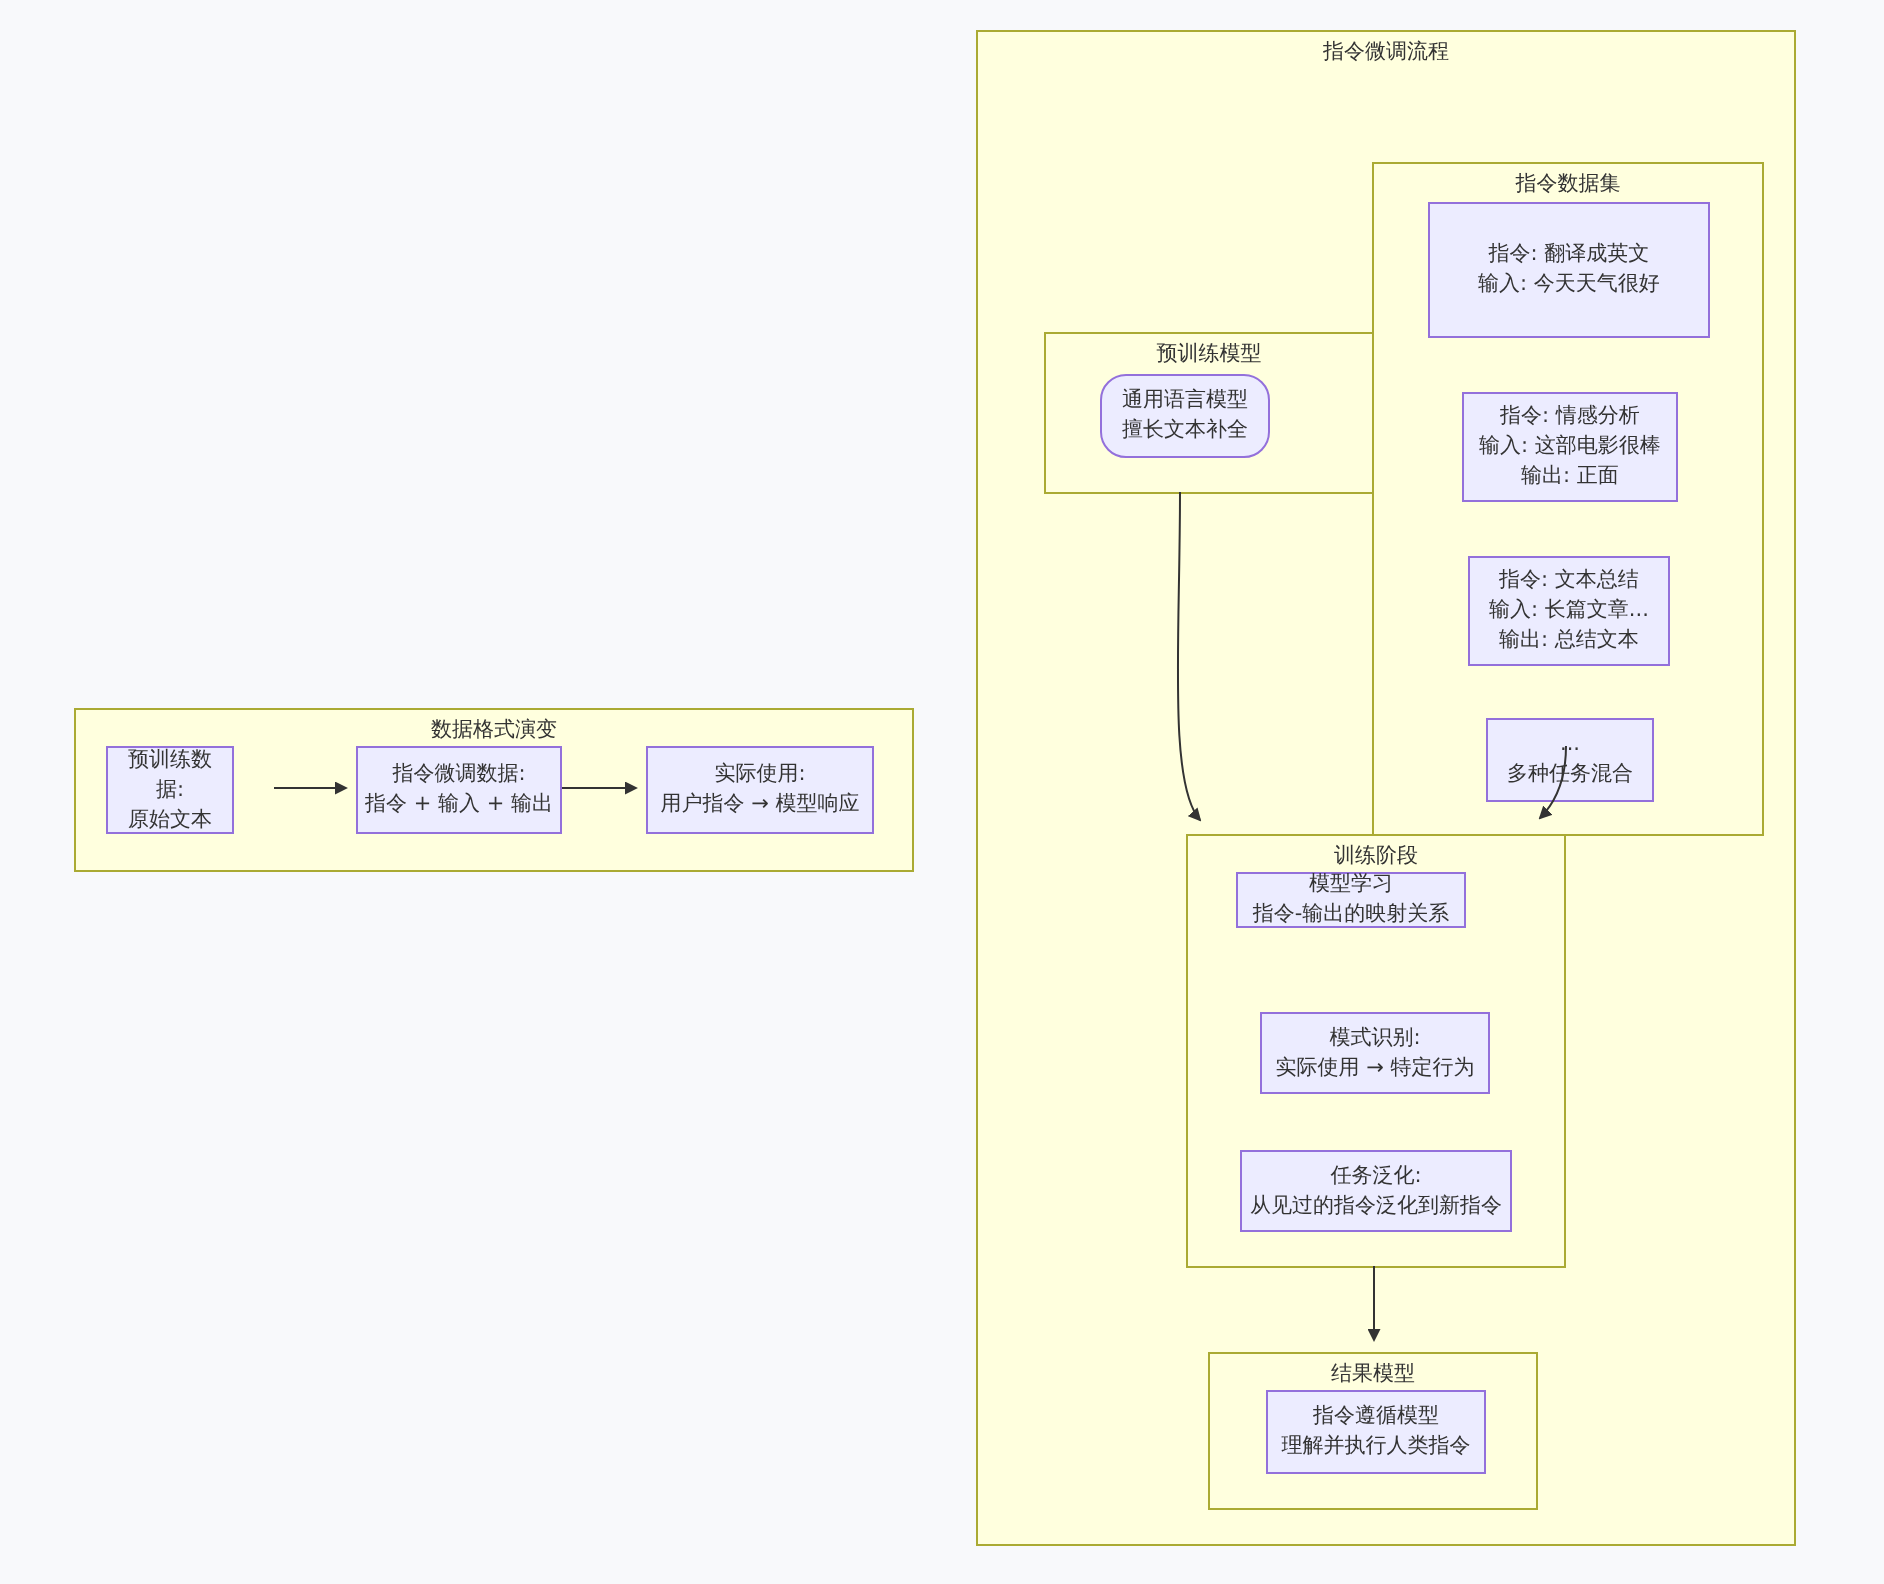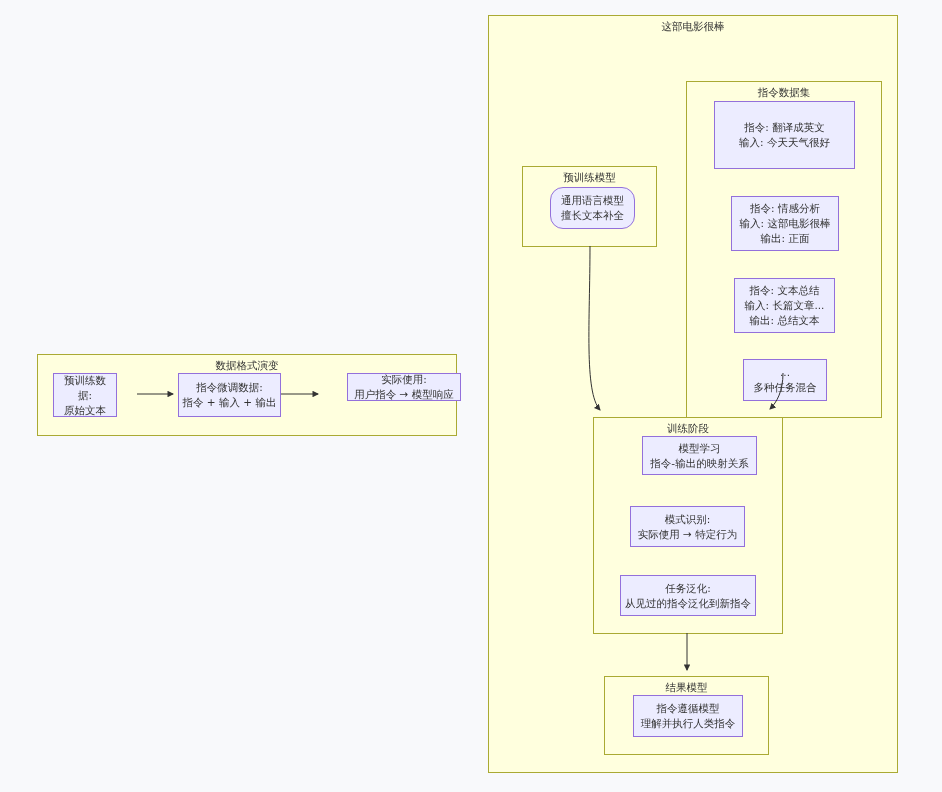--- a/index.html
+++ b/index.html
@@ -58,28 +58,28 @@
     <div class="node" style="left:15px;top:18px;width:64px;height:44px;">
       <span>预训练数据:</span>
       <span>原始文本</span>
     </div>
 
     <div class="node" style="left:140px;top:18px;width:103px;height:44px;">
       <span>指令微调数据:</span>
       <span>指令 + 输入 + 输出</span>
     </div>
 
-    <div class="node" style="left:285px;top:18px;width:114px;height:28px;margin-left:24px;">
+    <div class="node" style="left:285px;top:18px;width:114px;height:44px;">
       <span>实际使用:</span>
       <span>用户指令 → 模型响应</span>
     </div>
   </div>
 
   <div class="container" style="left:488px;top:15px;width:410px;height:758px;">
-    <div class="container-title">这部电影很棒</div>
+    <div class="container-title">指令微调流程</div>
 
     <div class="container" style="left:197px;top:21px;width:196px;height:337px;margin-top:44px;">
       <div class="container-title">指令数据集</div>
 
       <div class="node" style="left:27px;top:19px;width:141px;height:68px;">
         <span>指令: 翻译成英文</span>
         <span>输入: 今天天气很好</span>
       </div>
 
       <div class="node" style="left:44px;top:114px;width:108px;height:55px;">
@@ -93,33 +93,33 @@
         <span>输入: 长篇文章...</span>
         <span>输出: 总结文本</span>
       </div>
 
       <div class="node" style="left:56px;top:277px;width:84px;height:42px;">
         <span>...</span>
         <span>多种任务混合</span>
       </div>
     </div>
 
-    <div class="container" style="left:33px;top:150px;width:135px;height:81px;">
+    <div class="container" style="left:33px;top:150px;width:165px;height:81px;">
       <div class="container-title">预训练模型</div>
 
       <div class="node" style="left:27px;top:20px;width:85px;height:42px;border-radius:13px;">
         <span>通用语言模型</span>
         <span>擅长文本补全</span>
       </div>
     </div>
 
     <div class="container" style="left:104px;top:401px;width:190px;height:217px;">
       <div class="container-title">训练阶段</div>
 
-      <div class="node" style="left:48px;top:18px;width:115px;height:39px;">
+      <div class="node" style="left:24px;top:18px;width:115px;height:28px;">
         <span>模型学习</span>
         <span>指令-输出的映射关系</span>
       </div>
 
       <div class="node" style="left:36px;top:88px;width:115px;height:41px;">
         <span>模式识别:</span>
         <span>实际使用 → 特定行为</span>
       </div>
 
       <div class="node" style="left:26px;top:157px;width:136px;height:41px;">

